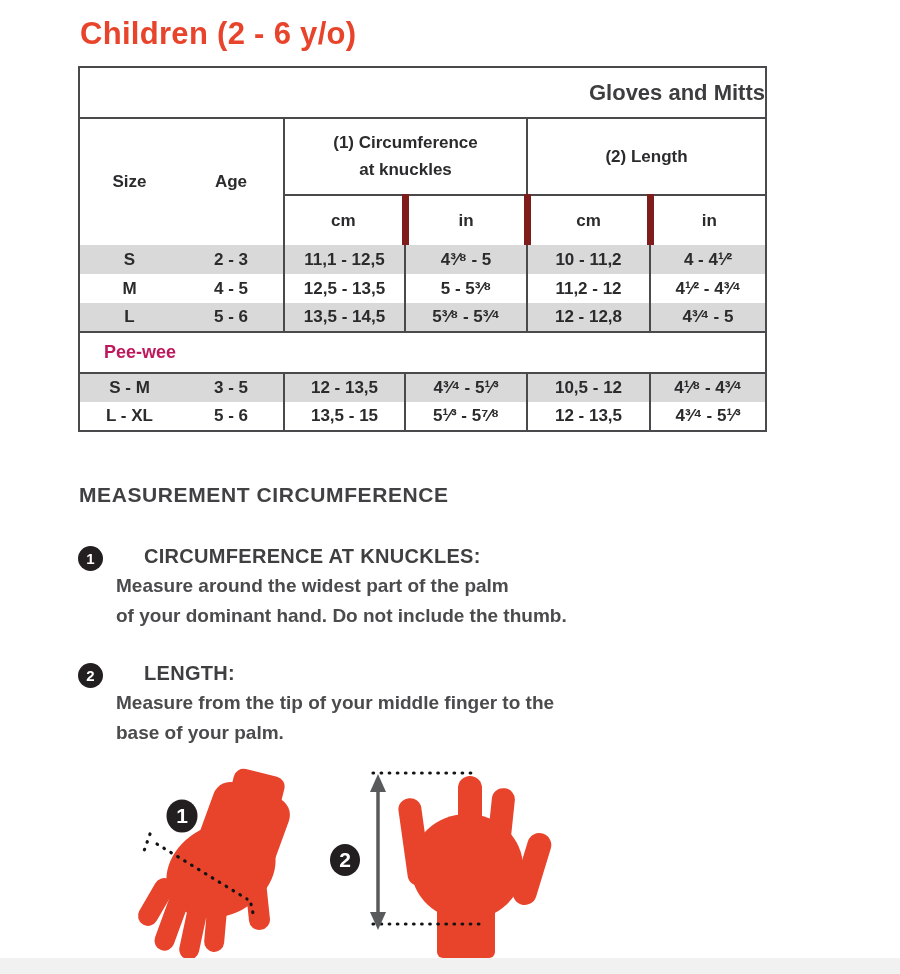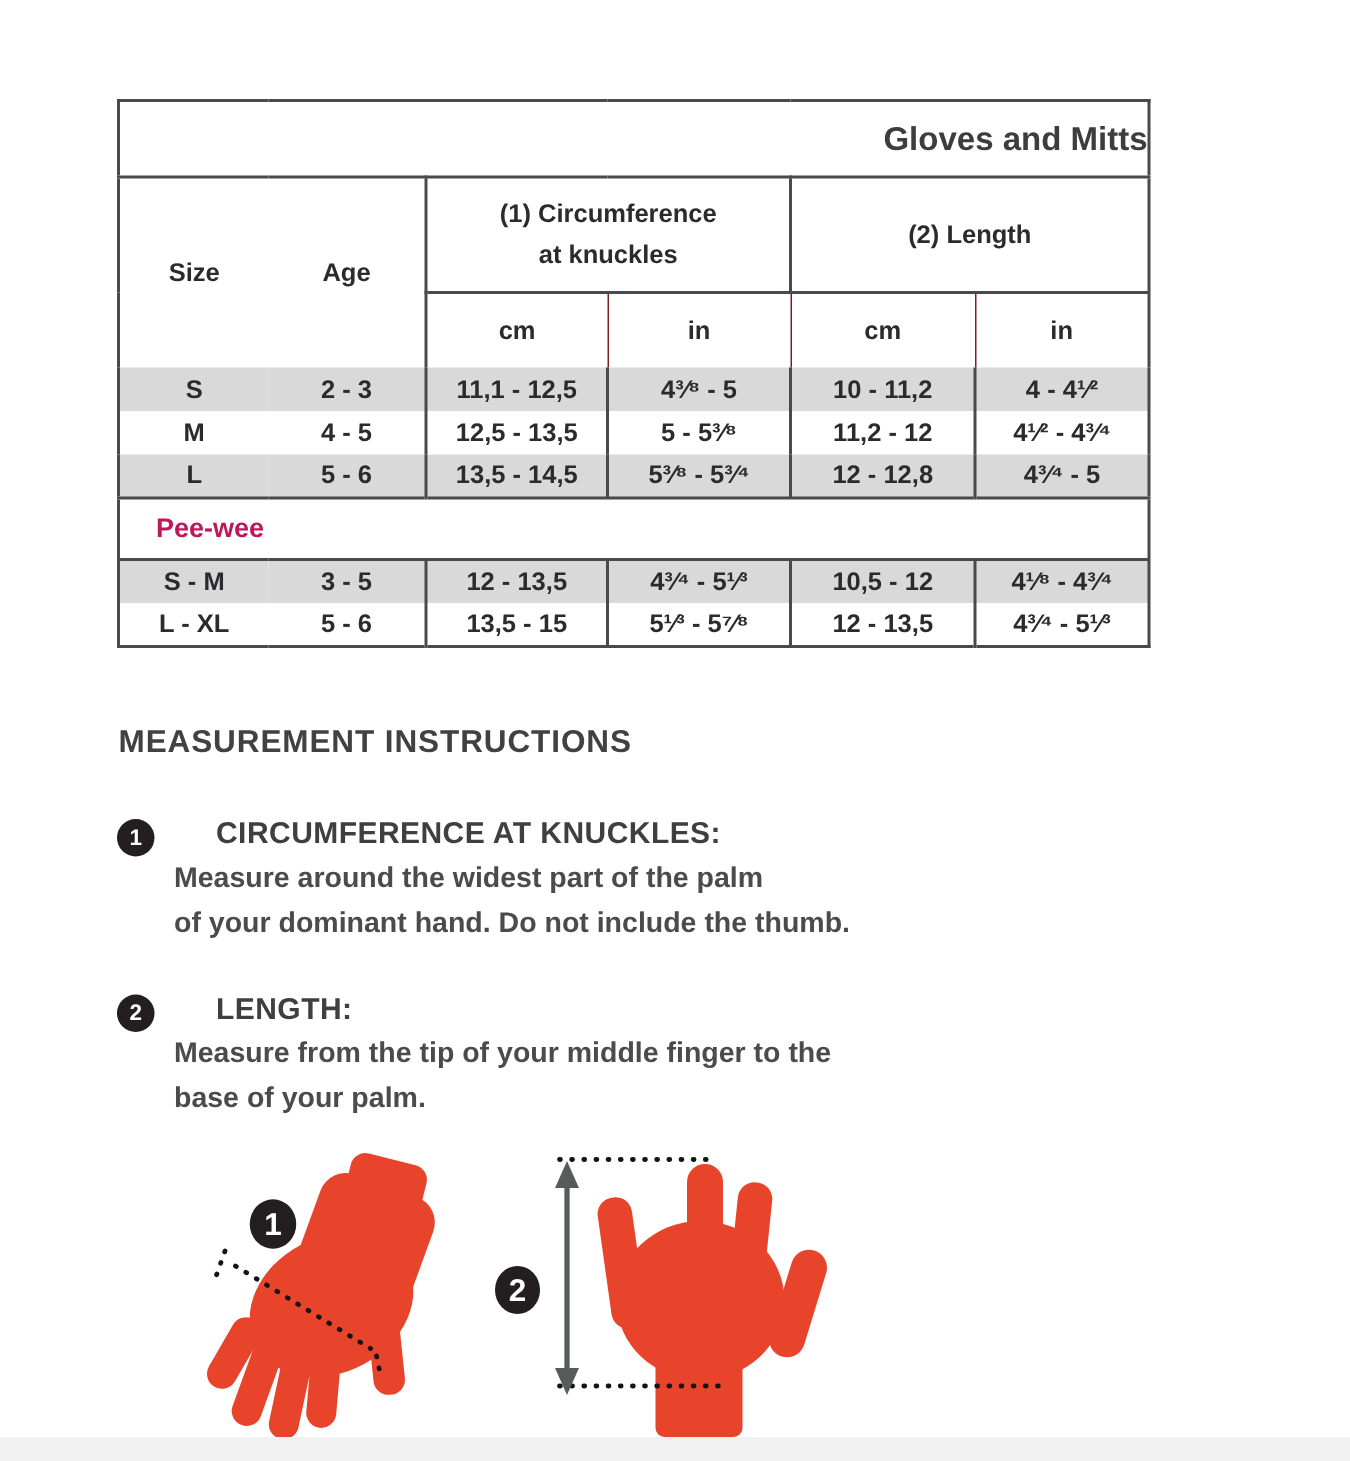--- a/index.html
+++ b/index.html
@@ -23,21 +23,21 @@
     height:51px; text-align:right; padding-left:24px;
     font-size:22px; color:#3d3d3f; border-bottom:2px solid #4a4a4c;
   }
   tr.row-head th { height:77px; font-size:17px; }
   th.th-age  { border-right:2px solid #4a4a4c;text-align:center; }
   th.th-circ { border-right:2px solid #4a4a4c; border-bottom:2px solid #4a4a4c; }
   th.th-len  { border-bottom:2px solid #4a4a4c; }
   .pre { white-space:pre-line; line-height:1.55; }
 
   tr.row-units th { height:50px; font-size:17px; }
-  th.u-cin, th.u-lcm, th.u-lin { border-left:1px solid #7f1d1d;margin-top:34px; }
+  th.u-cin, th.u-lcm, th.u-lin { border-left:7px solid #7f1d1d;margin-top:34px; }
 
   tr.row-data td { height:29px; font-size:17px; }
   tr.row-data td:nth-child(3),
   tr.row-data td:nth-child(4),
   tr.row-data td:nth-child(5),
   tr.row-data td:nth-child(6) { border-left:2px solid #4a4a4c; }
   tr.shade td { background:#d9d9d9; }
 
   tr.row-peewee td {
     height:41px; text-align:left; padding-left:24px; font-size:18px;
@@ -64,20 +64,21 @@
 
   .figure-svg { position:absolute; left:100px; top:760px; }
 
   .bottom-band { position:absolute; left:0; top:958px; width:900px; height:16px; background:#f1f1f2; }
 </style>
 </head>
 <body>
 
 <div class="page">
 
+  <div class="page-title">Children (2 - 6 y/o)</div>
 
   <table class="size-chart">
     <colgroup>
       <col style="width:100px">
         <col style="width:105px">
       <col style="width:121px">
         <col style="width:122px">
       <col style="width:123px">
         <col style="width:116px">
     </colgroup>
@@ -140,21 +141,21 @@
         <td>L - XL</td>
         <td>5 - 6</td>
         <td>13,5 - 15</td>
         <td>5¹⁄³ - 5⁷⁄⁸</td>
         <td>12 - 13,5</td>
         <td>4³⁄⁴ - 5¹⁄³</td>
       </tr>
     </tbody>
   </table>
 
-  <div class="mi-heading">MEASUREMENT INSTRUCTIONS</div>
+  <div class="mi-heading">MEASUREMENT CIRCUMFERENCE</div>
 
   <div class="mi-item mi-item-1">
     <div class="mi-badge">1</div>
     <div class="mi-text">
       <div class="mi-title">CIRCUMFERENCE AT KNUCKLES:</div>
       <div class="mi-body pre">Measure around the widest part of the palm
 of your dominant hand. Do not include the thumb.</div>
     </div>
   </div>
 

